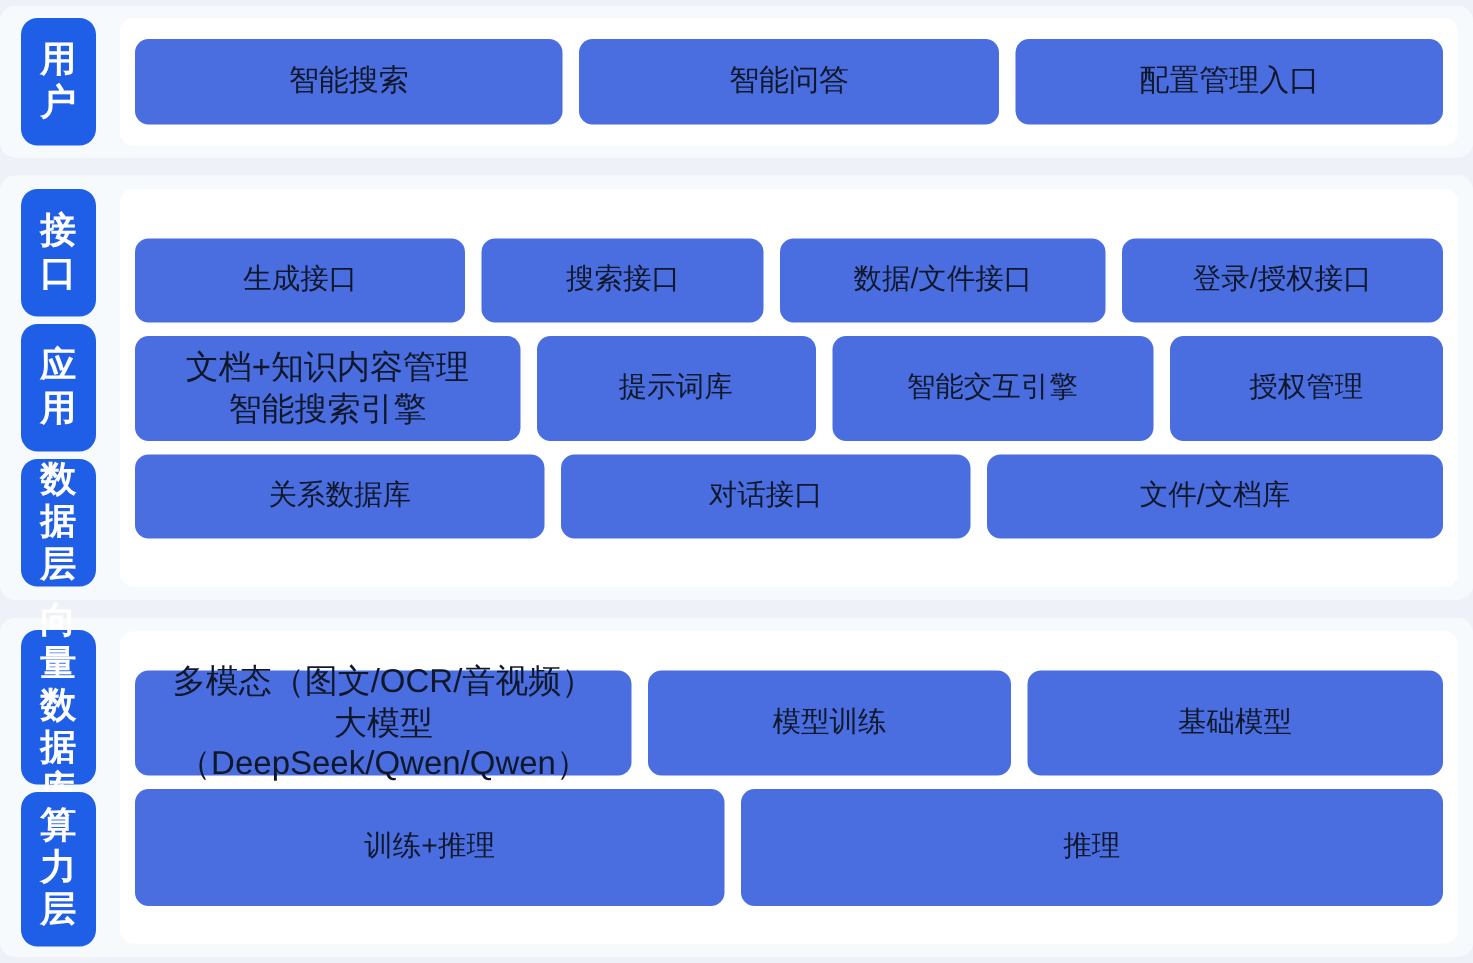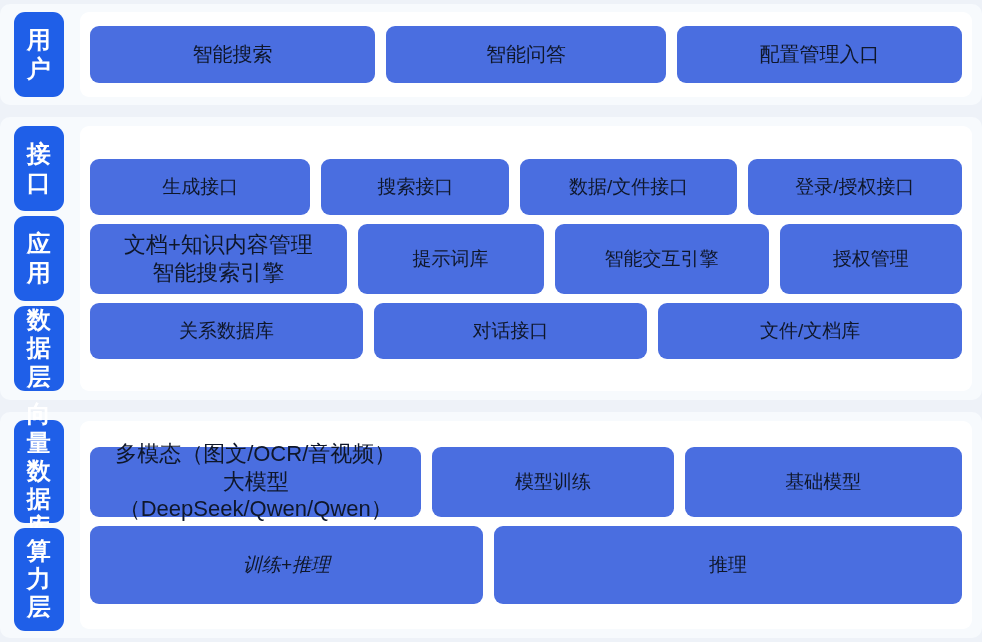--- a/index.html
+++ b/index.html
@@ -142,21 +142,21 @@
   #row-application .c3 { flex: 0.94; }
 
   #row-data .c0 { flex: 1.00; }
   #row-data .c1 { flex: 1.00; }
   #row-data .c2 { flex: 1.12; }
 
   #row-model .c0 { flex: 1.40; }
   #row-model .c1 { flex: 1.00; }
   #row-model .c2 { flex: 1.16; }
 
-  #row-compute .c0 { flex: 1.00; font-style: italic; }
+  #row-compute .c0 { flex: 1.00; }
   #row-compute .c1 { flex: 1.20; }
 
   
   #section-user .side-tab     { height: 85px; }
   #section-platform .tab-col  { justify-content: center; gap: 5px; }
   #section-platform .side-tab { height: 85px; }
   #section-infra .side-tab    { height: 103px; }
   #section-infra .tab-col     { gap: 5px; }
 </style>
 </head>

